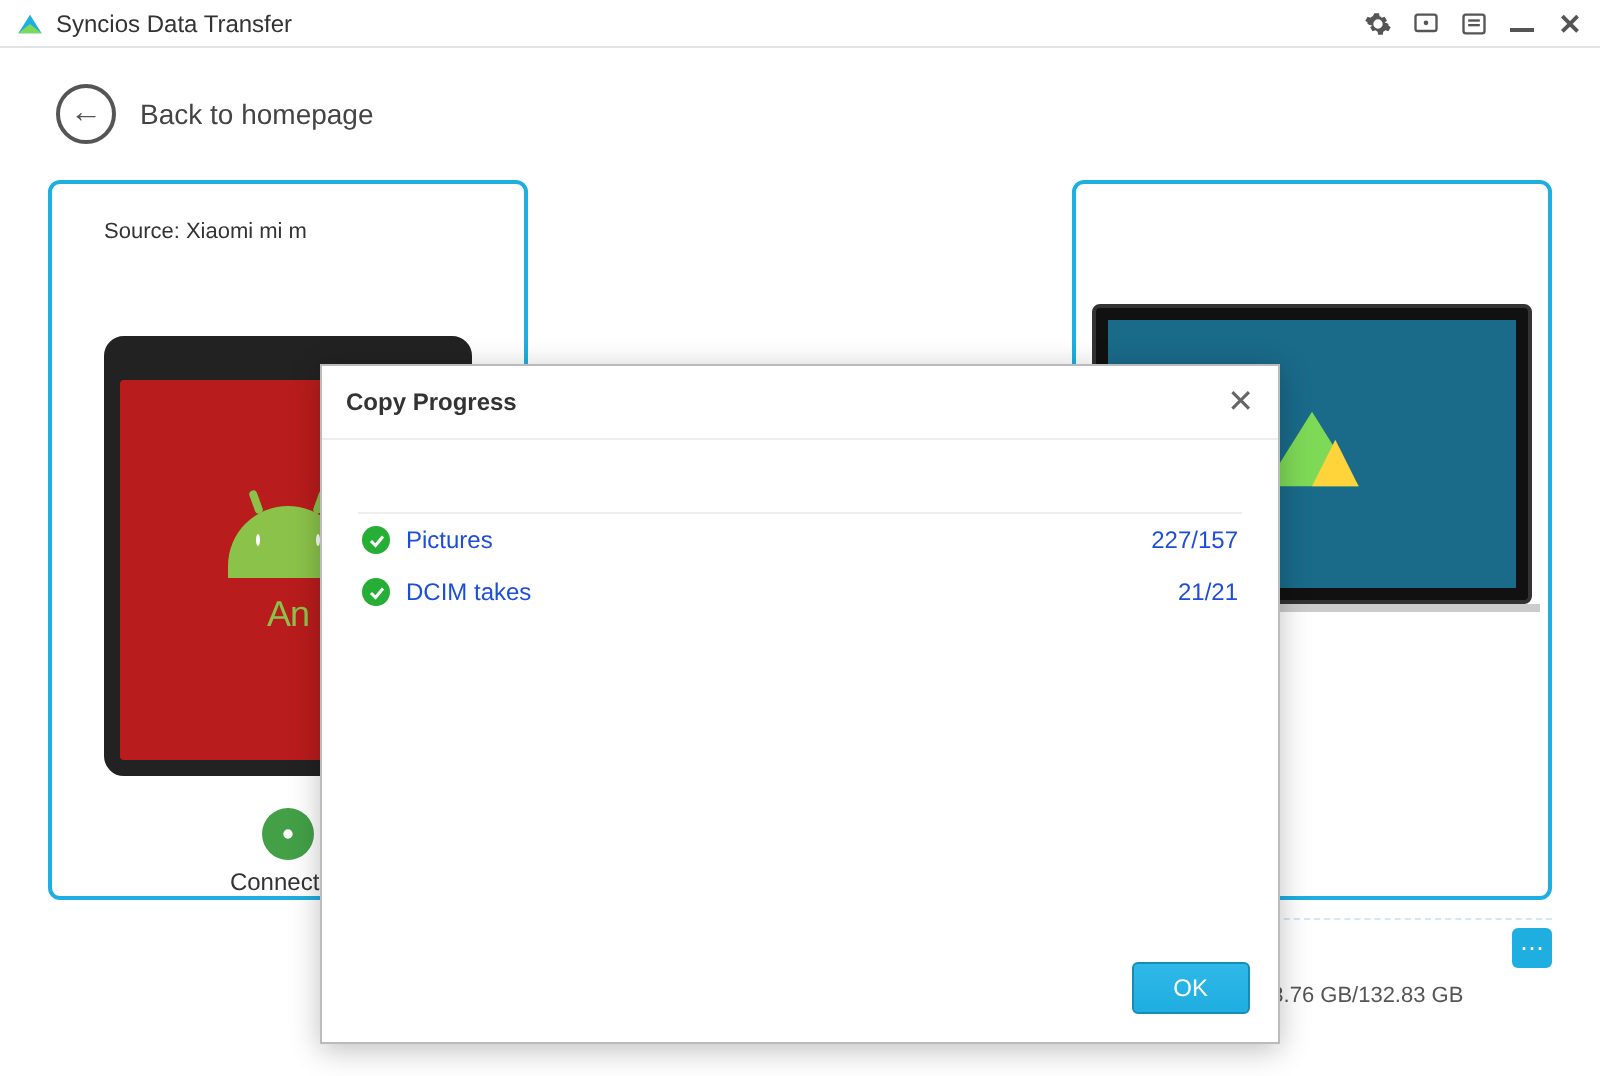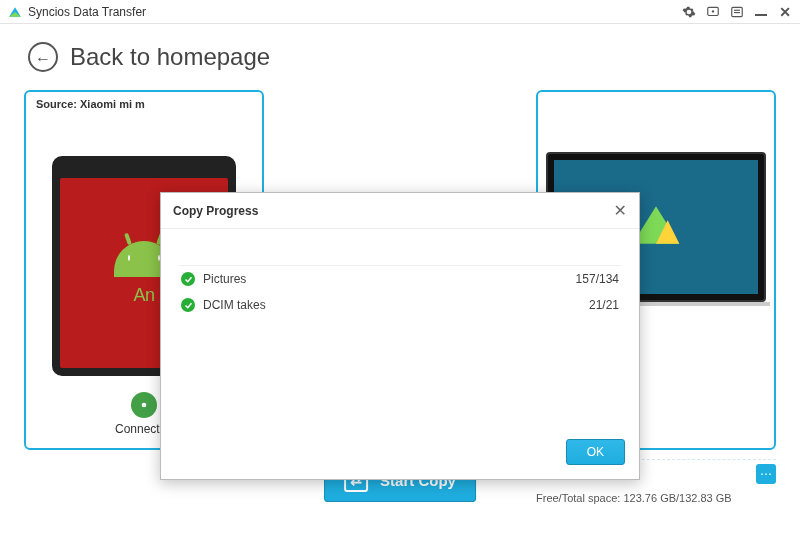--- a/index.html
+++ b/index.html
@@ -37,43 +37,44 @@
     .back-row {
       display: flex; align-items: center;
       padding: 18px 28px 0 28px;
     }
     .back-circle {
       width: 30px; height: 30px; border: 2px solid #555; border-radius: 50%;
       display:inline-flex; align-items:center; justify-content:center;
       margin-right: 12px; cursor:pointer;
     }
     .back-arrow { font-size: 16px; color:#555; line-height:1; }
-    .back-text { font-size: 24px; color:#444; }
+    .back-text { font-size: 14px; color:#444; }
 
     .content-area {
       padding: 14px 24px 0 24px;
       position: relative;
       height: 450px;
     }
     .panel {
       position: absolute;
       top: 18px;
       width: 240px;
       border: 2px solid #1faee0;
       border-radius: 6px;
       background:#fff;
       height: 360px;
     }
     .panel-left { left: 24px; }
     .panel-right { right: 24px; }
     .panel-header {
-      padding: 6px 10px;
+      padding: 6px 26px;
       font-size: 11px;
-      font-weight: bold;
+      font-weight: normal;
       color:#333;
+      margin-top:12px;
     }
     .device-illustration {
       margin: 40px 26px 0 26px;
       height: 220px;
       border: 2px solid #222; border-radius: 10px;
       background:#222;
       position:relative;
     }
     .device-screen {
       position:absolute; top:20px; left:6px; right:6px; bottom:6px;
@@ -150,23 +151,23 @@
     .browse-btn {
       width:20px; height:20px; background:#1faee0; border-radius:3px;
       color:#fff; display:inline-flex; align-items:center; justify-content:center;
       cursor:pointer; font-size:12px;
     }
     .target-row2 { padding: 4px 0 10px 0; color:#555; }
 
     
     .dialog {
       position: absolute;
-      left: 160px; top: 120px;
+      left: 160px; top: 110px;
       width: 480px;
-      height: 288px;
+      height: 340px;
       background: #fff;
       border: 1px solid #bbb;
       box-shadow: 0 3px 14px rgba(0,0,0,0.25);
       display: flex; flex-direction: column;
     }
     .dialog-header {
       display:flex; align-items:center; justify-content:space-between;
       padding: 8px 12px;
       font-size: 12px; color:#333; font-weight:bold;
       border-bottom: 1px solid #eee;
@@ -183,21 +184,21 @@
     .completion-texts .h { font-size: 18px; color:#27ae37; font-weight:normal; }
     .completion-texts .s { font-size: 11px; color:#27ae37; margin-top:2px; }
 
     .items {
       margin-top: 24px;
       border-top: 1px solid #eee;
     }
     .item-row {
       display:flex; align-items:center; justify-content:space-between;
       padding: 6px 2px;
-      font-size: 12px; color:#404040;
+      font-size: 12px; color:#1d4ed8;
     }
     .item-left { display:flex; align-items:center; gap:8px; }
     .small-check {
       width:14px; height:14px; background:#27ae37; border-radius:50%;
       display:inline-flex; align-items:center; justify-content:center;
     }
     .small-check svg { width:9px; height:9px; }
     .dialog-footer {
       padding: 10px 14px 14px 14px;
       display:flex; justify-content:flex-end;
@@ -317,21 +318,21 @@
       <div class="items">
         <div class="item-row">
           <span class="item-left">
             <span class="small-check">
               <svg viewBox="0 0 24 24">
                   <path fill="none" stroke="#fff" stroke-width="4" d="M4 12 L10 18 L20 6"></path>
                 </svg>
             </span>
             <span>Pictures</span>
           </span>
-          <span>157/134</span>
+          <span>227/157</span>
         </div>
         <div class="item-row">
           <span class="item-left">
             <span class="small-check">
               <svg viewBox="0 0 24 24">
                   <path fill="none" stroke="#fff" stroke-width="4" d="M4 12 L10 18 L20 6"></path>
                 </svg>
             </span>
             <span>DCIM takes</span>
           </span>

